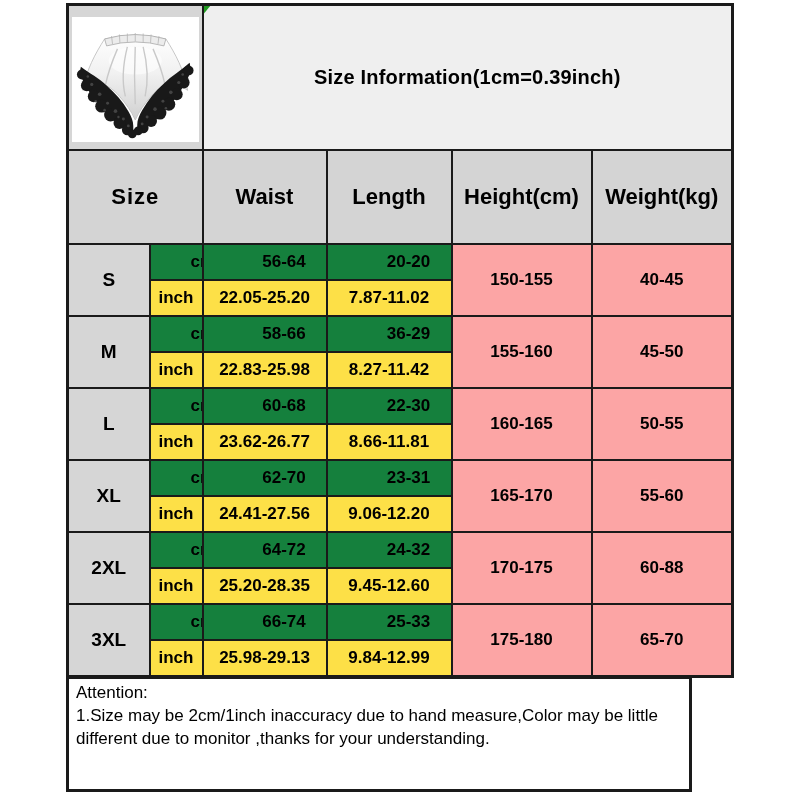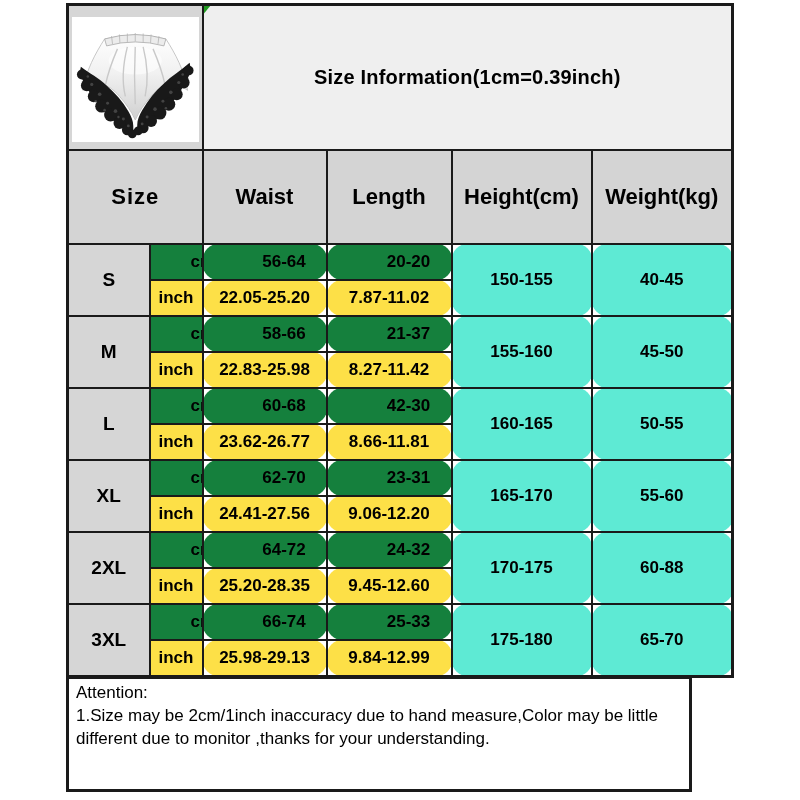--- a/index.html
+++ b/index.html
@@ -22,24 +22,24 @@
   .green-flag{
     position:absolute;left:-2px;top:-1px;width:0;height:0;
     border-top:11px solid #219a21;border-right:9px solid transparent;
   }
   
   tr.head-row td{background:#d4d4d4;font-weight:bold;font-size:22px;height:90px;}
   td.size-head{font-size:37px;letter-spacing:1px;}
   
   td.size-label{background:#d6d6d6;font-weight:bold;font-size:19px;}
   td.unit{font-weight:bold;font-size:17px;}
-  td.val{font-weight:bold;font-size:17px;border-radius:15px;}
+  td.val{font-weight:bold;font-size:17px;}
   .cmbg{background:#15803d;padding-left:40px;}
   .whitebg{background:#fde047;}
-  td.span2{background:#5eead4;}
+  td.span2{background:#fca5a5;}
   tr.sub{height:36px;}
   
   .attention{
     box-sizing:border-box;width:626px;height:116px;margin-top:-2px;
     border:3px solid #1a1a1a;background:#ffffff;
     padding:2px 7px 4px 7px;font-size:17px;line-height:23px;font-weight:400;
   }
   .attention p{margin:0;}
 </style>
 </head>
@@ -170,35 +170,35 @@
     <tr class="sub">
       <td class="unit whitebg">inch</td>
       <td class="val whitebg">22.05-25.20</td>
       <td class="val whitebg">7.87-11.02</td>
     </tr>
 
     <tr class="sub">
       <td class="size-label" rowspan="2">M</td>
       <td class="unit cmbg">cm</td>
       <td class="val cmbg">58-66</td>
-      <td class="val cmbg">21-37</td>
+      <td class="val cmbg">36-29</td>
       <td class="val span2" rowspan="2">155-160</td>
       <td class="val span2" rowspan="2">45-50</td>
     </tr>
     <tr class="sub">
       <td class="unit whitebg">inch</td>
       <td class="val whitebg">22.83-25.98</td>
       <td class="val whitebg">8.27-11.42</td>
     </tr>
 
     <tr class="sub">
       <td class="size-label" rowspan="2">L</td>
       <td class="unit cmbg">cm</td>
       <td class="val cmbg">60-68</td>
-      <td class="val cmbg">42-30</td>
+      <td class="val cmbg">22-30</td>
       <td class="val span2" rowspan="2">160-165</td>
       <td class="val span2" rowspan="2">50-55</td>
     </tr>
     <tr class="sub">
       <td class="unit whitebg">inch</td>
       <td class="val whitebg">23.62-26.77</td>
       <td class="val whitebg">8.66-11.81</td>
     </tr>
 
     <tr class="sub">

